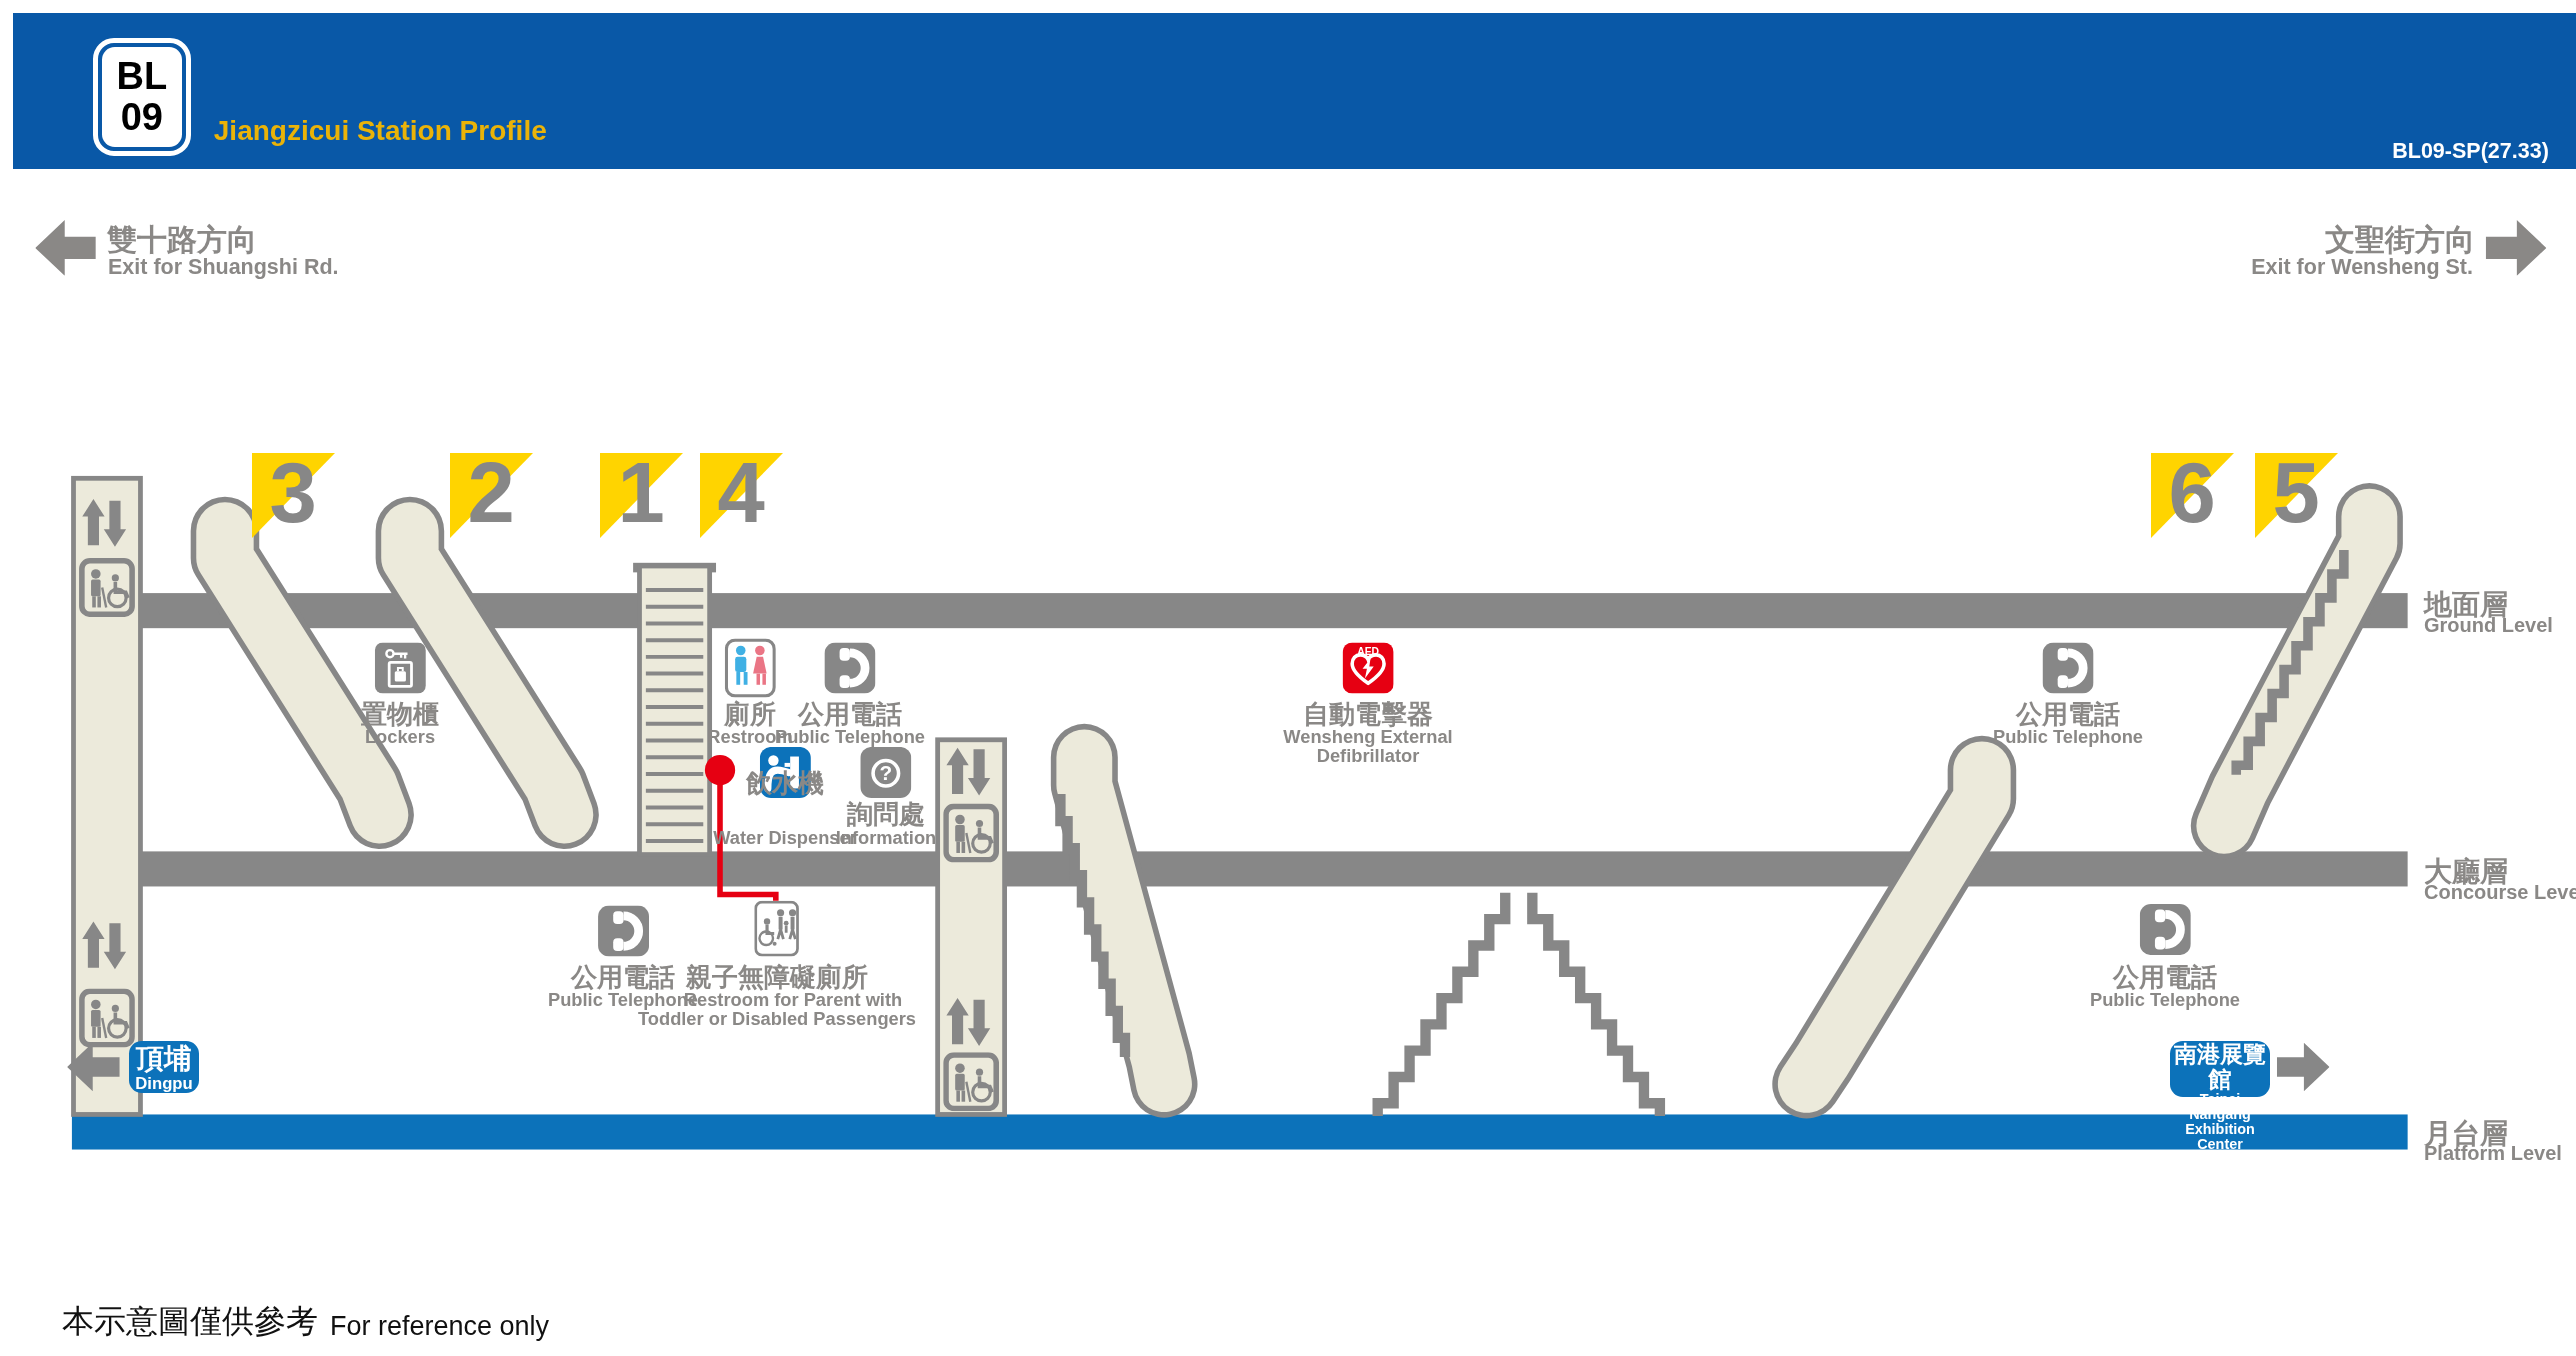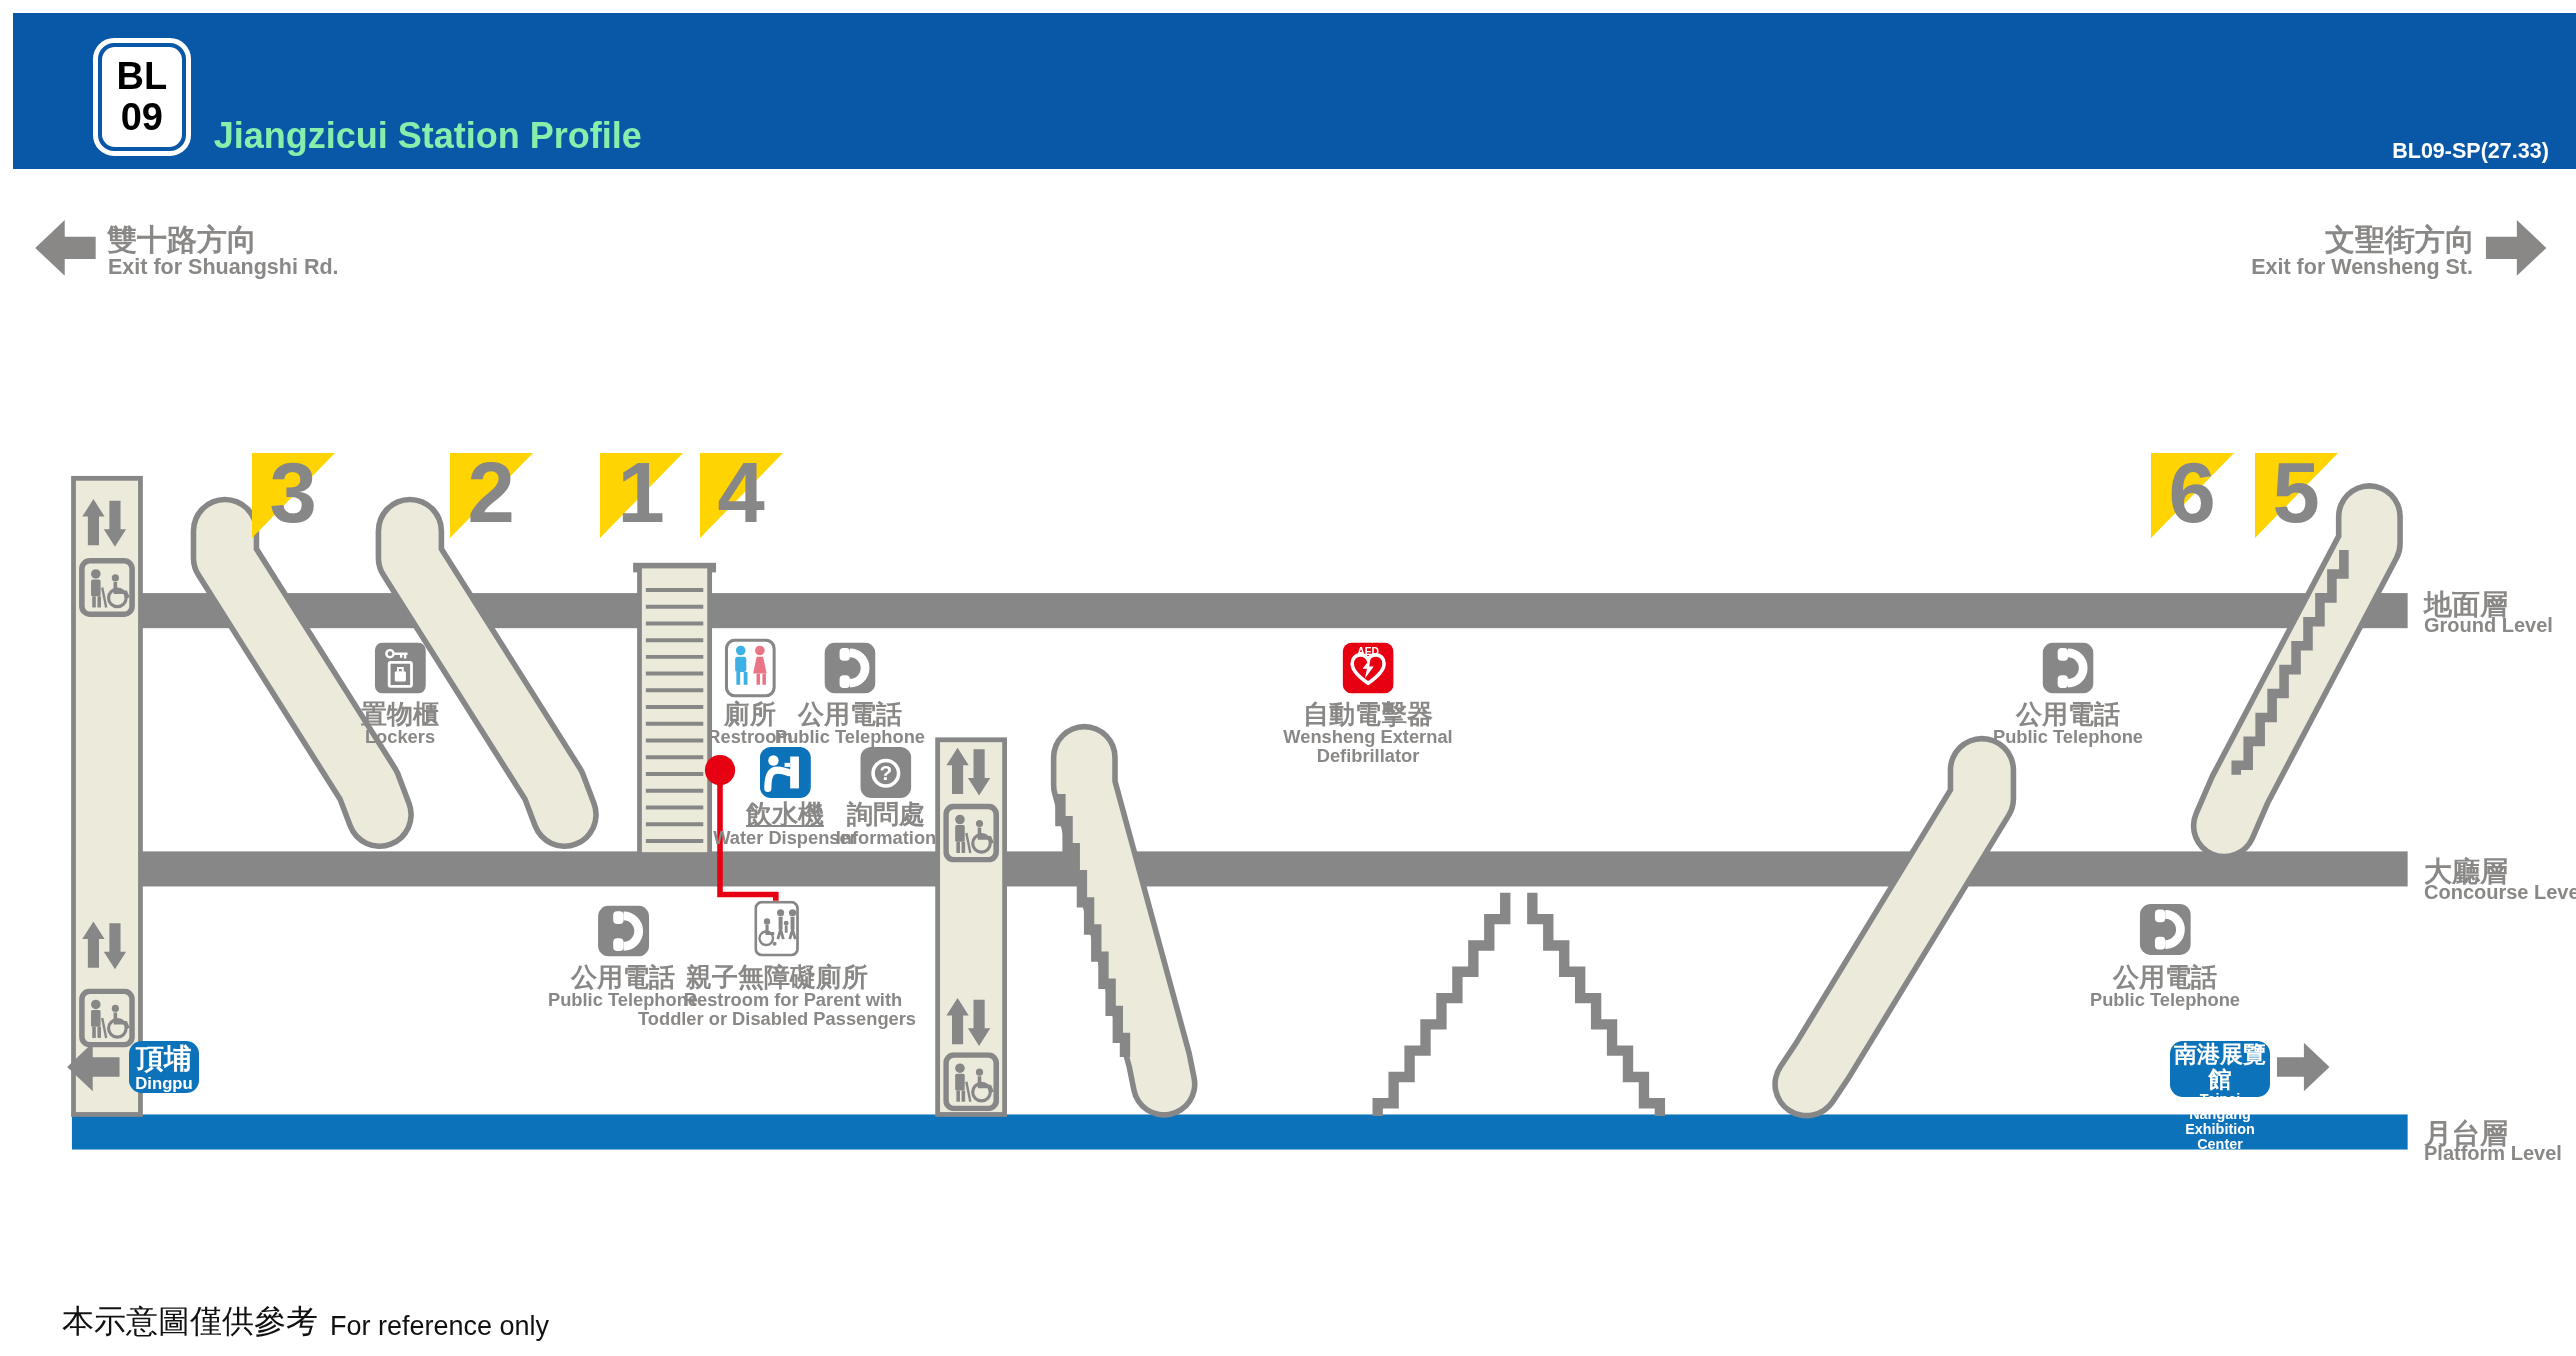--- a/index.html
+++ b/index.html
@@ -7,21 +7,21 @@
           font-family:"Liberation Sans",sans-serif;}
   .abs{position:absolute;}
   svg{position:absolute;left:0;top:0;}
   
   .header{left:12.8px;top:12.8px;width:2550px;height:156px;background:#0958A7;padding-left:13px;}
   .hbadge{left:80px;top:25.5px;width:80px;height:100px;background:#0958A7;border:5.6px solid #fff;
           border-radius:21px;padding:4px;box-sizing:content-box;}
   .hbadge-inner{width:100%;height:100%;background:#fff;border-radius:12.8px;display:flex;flex-direction:column;
           align-items:center;justify-content:center;color:#000;font-weight:bold;font-size:38px;line-height:41px;}
   .htitle{left:198px;top:24px;font-size:65px;font-weight:bold;color:#fff;letter-spacing:2.4px;white-space:nowrap;}
-  .hsub{left:201px;top:102px;font-size:36px;font-weight:bold;color:#86efac;white-space:nowrap;}
+  .hsub{left:201px;top:102px;font-size:28px;font-weight:bold;color:#eab308;white-space:nowrap;}
   .hcode{right:27px;top:126px;font-size:21.5px;font-weight:bold;color:#fff;white-space:nowrap;}
   
   .lbl{position:absolute;transform:translateX(-50%);text-align:center;white-space:nowrap;
        color:#8A8886;font-weight:bold;}
   .zh33{font-size:26px;line-height:29px;}
   .en23{font-size:18.3px;line-height:20px;}
   .dir-zh{font-size:30px;}
   .dir-en{font-size:21.5px;}
   .lv-zh{font-size:28px;}
   .lv-en{font-size:20px;}
@@ -258,21 +258,21 @@
 
   <div class="lbl zh33" style="left:400px;top:700px;">置物櫃</div>
   <div class="lbl en23" style="left:400px;top:727px;">Lockers</div>
 
   <div class="lbl zh33" style="left:750px;top:700px;">廁所</div>
   <div class="lbl en23" style="left:750px;top:727px;">Restroom</div>
 
   <div class="lbl zh33" style="left:850px;top:700px;">公用電話</div>
   <div class="lbl en23" style="left:850px;top:727px;">Public Telephone</div>
 
-  <div class="lbl zh33" style="left:785px;top:800px;text-decoration:underline;">飲水機</div>
+  <div class="lbl zh33" style="left:785px;top:769px;">飲水機</div>
   <div class="lbl en23" style="left:785px;top:828px;">Water Dispenser</div>
 
   <div class="lbl zh33" style="left:886px;top:800px;">詢問處</div>
   <div class="lbl en23" style="left:886px;top:828px;">Information</div>
 
   <div class="lbl zh33" style="left:1368px;top:700px;">自動電擊器</div>
   <div class="lbl en23" style="left:1368px;top:727px;">Wensheng External</div>
   <div class="lbl en23" style="left:1368px;top:746px;">Defibrillator</div>
 
   <div class="lbl zh33" style="left:2068px;top:700px;">公用電話</div>

